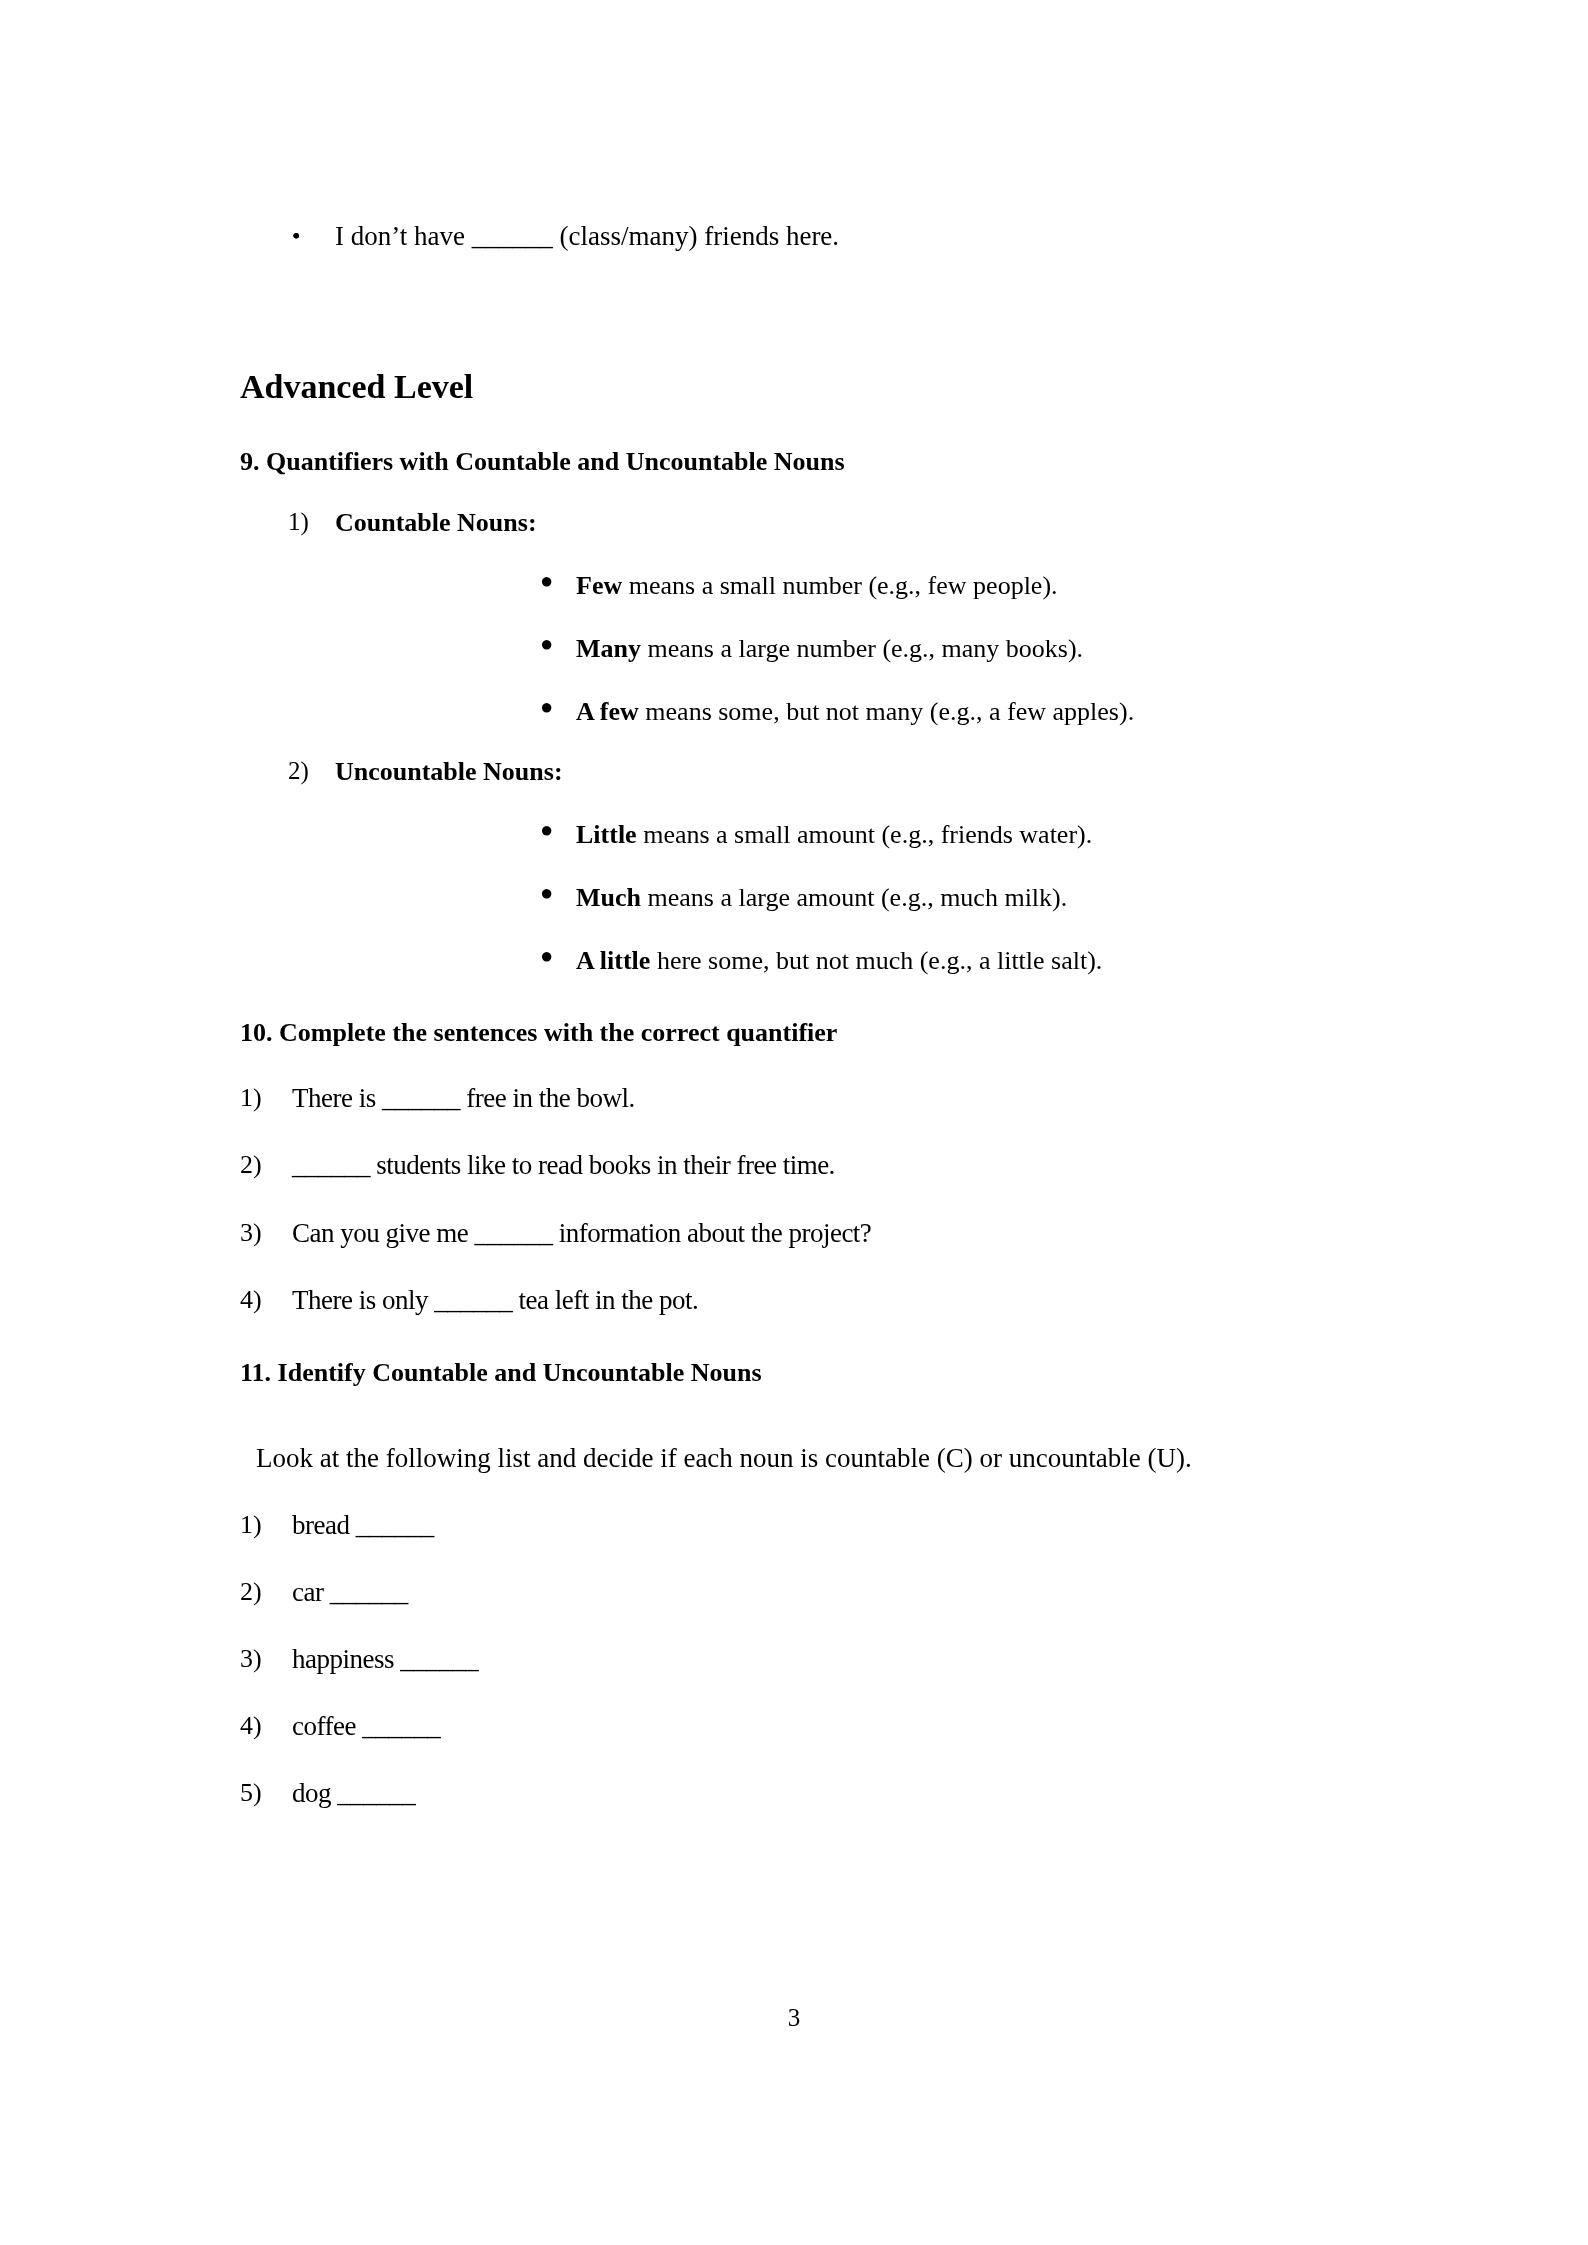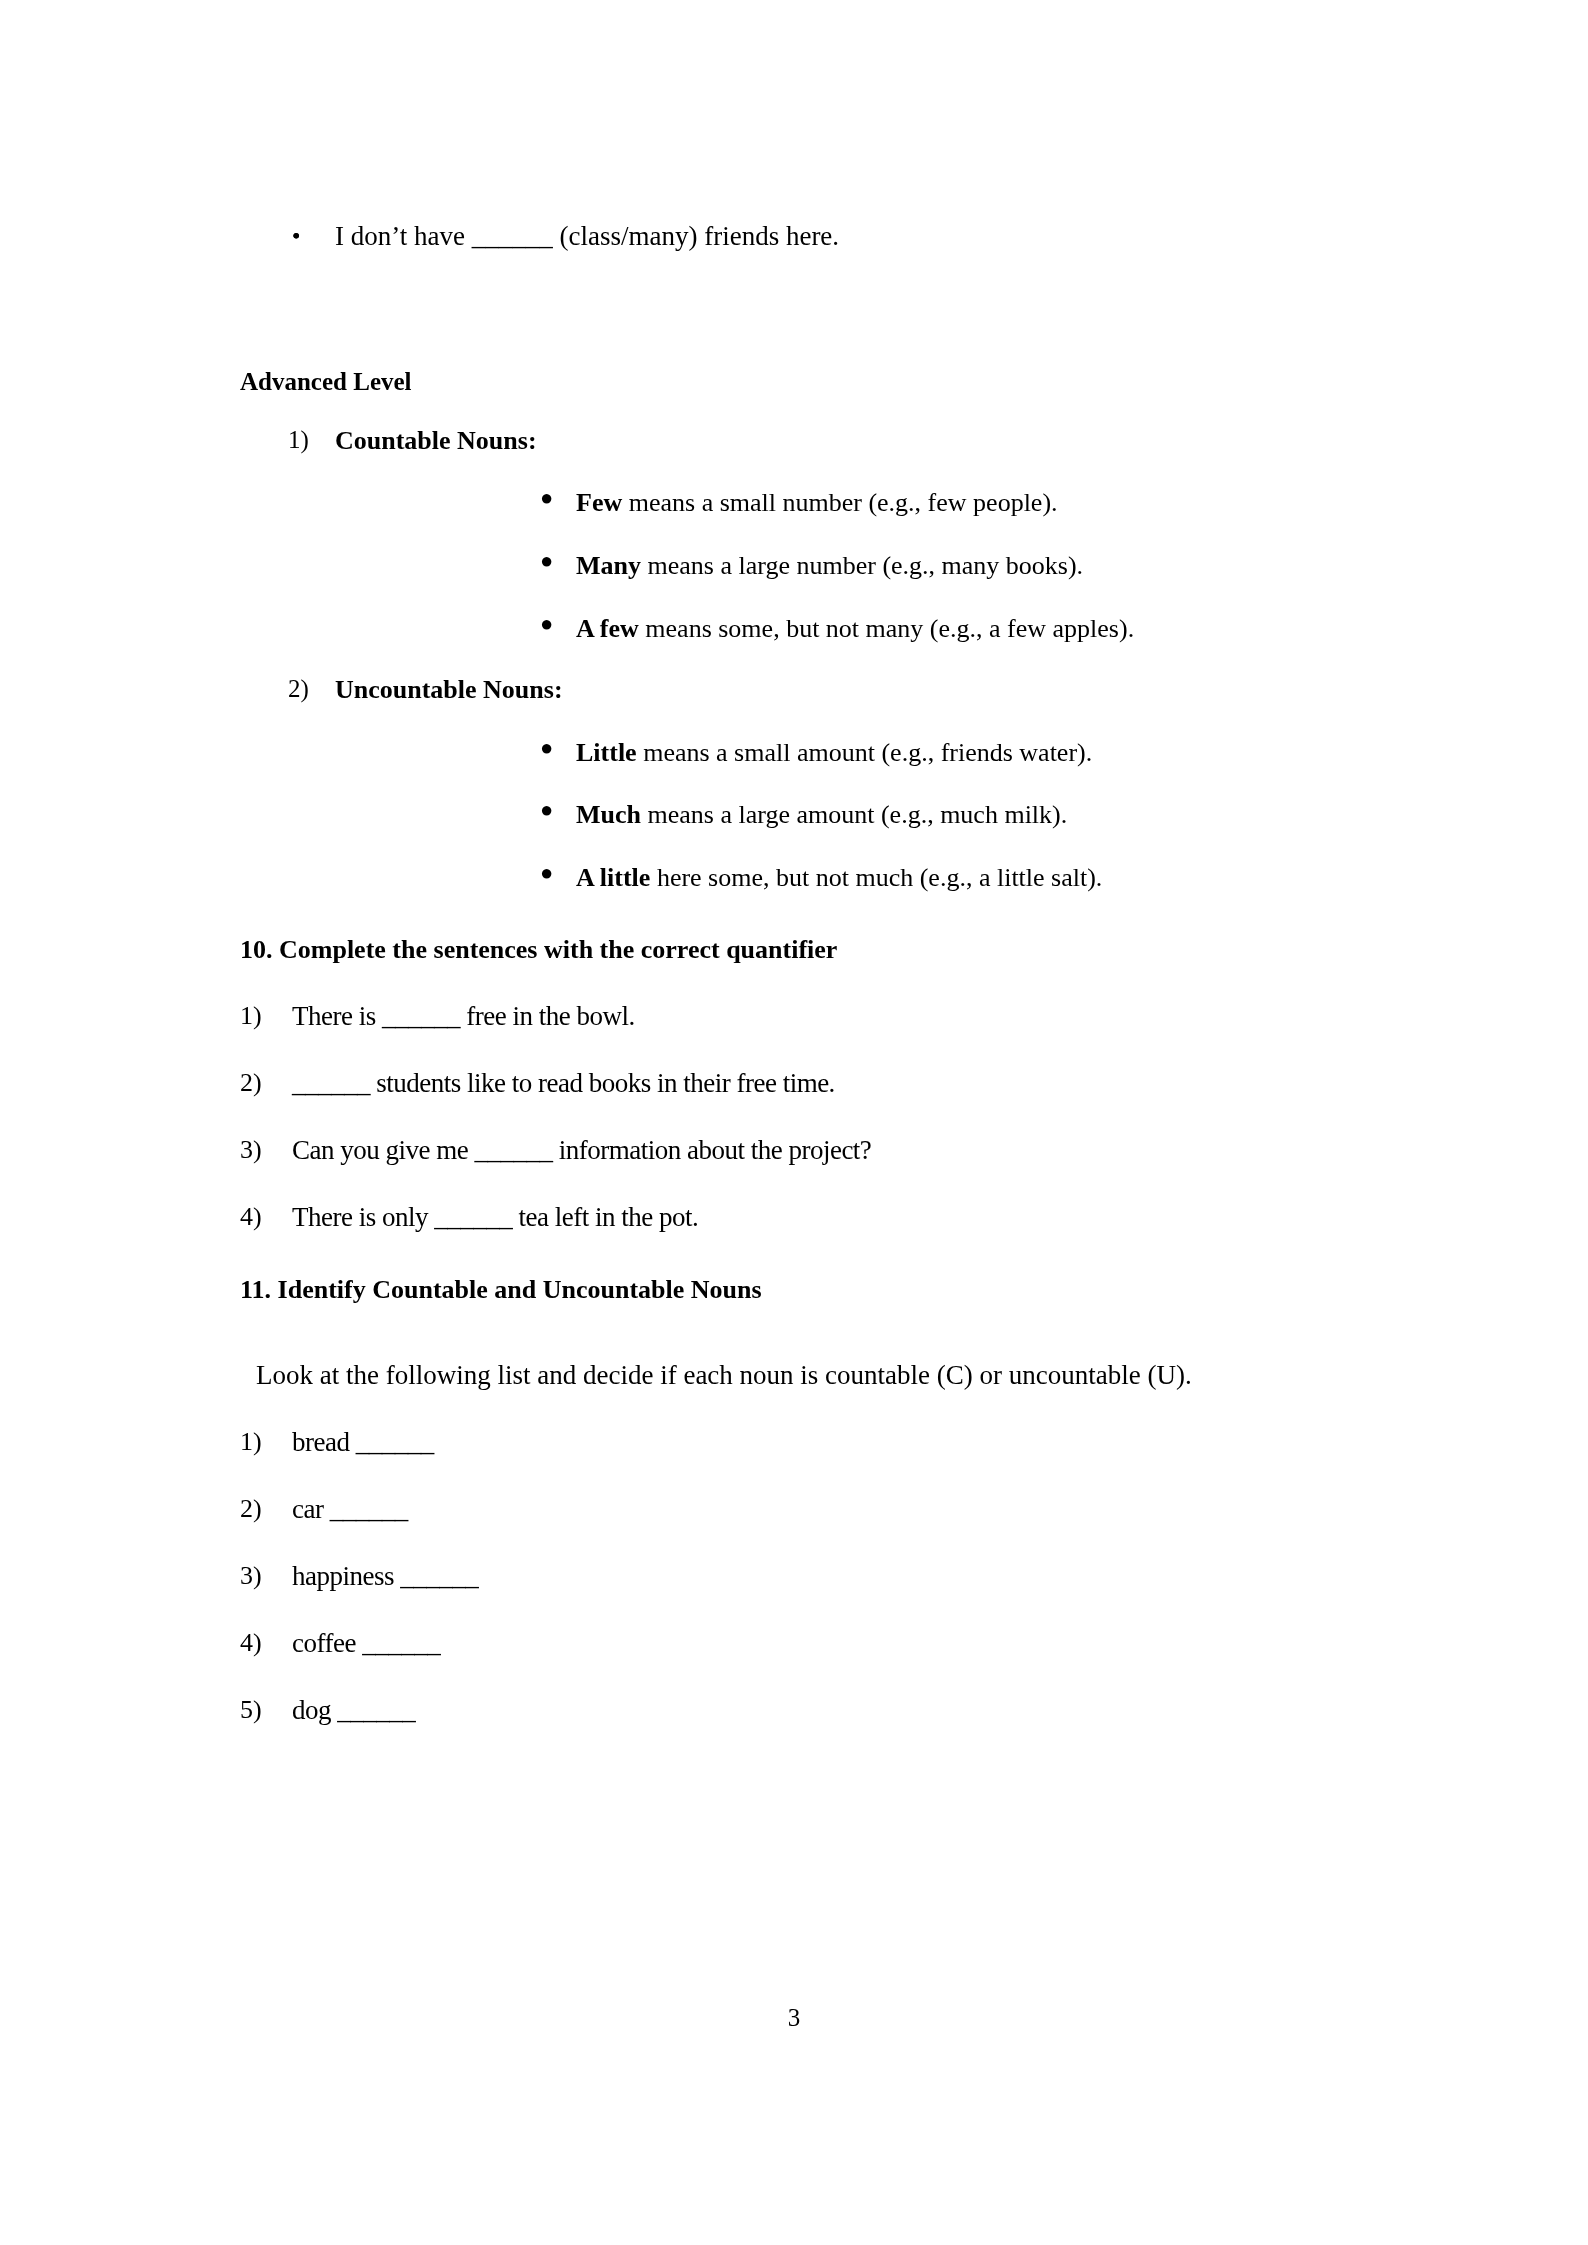--- a/index.html
+++ b/index.html
@@ -50,21 +50,21 @@
   .top-bullets li .bullet {
     position: absolute;
     left: 52px;
     top: 0;
     font-size: 24px;
     line-height: 1.42;
   }
 
   
   .level-heading {
-    font-size: 25px;
+    font-size: 34px;
     font-weight: bold;
     line-height: 1.2;
     margin: 0;
     padding-top: 79px;
   }
 
   
   .section-heading {
     font-size: 26px;
     font-weight: bold;
@@ -174,20 +174,21 @@
         <span class="bullet">•</span>
       </li>
       <li>
         <span class="bullet">•</span>
         <span>I don’t have ______ (class/many) friends here.</span>
       </li>
     </ul>
 
     <h1 class="level-heading">Advanced Level</h1>
 
+    <h2 class="section-heading">9. Quantifiers with Countable and Uncountable Nouns</h2>
 
     <ol class="sub-list">
       <li>
         <span class="marker">1)</span>
         <span class="sub-title">Countable Nouns:</span>
         <ul class="inner-bullets">
           <li>
             <span class="bullet">●</span>
             <b>Few</b><span> means a small number (e.g., few people).</span>
           </li>

